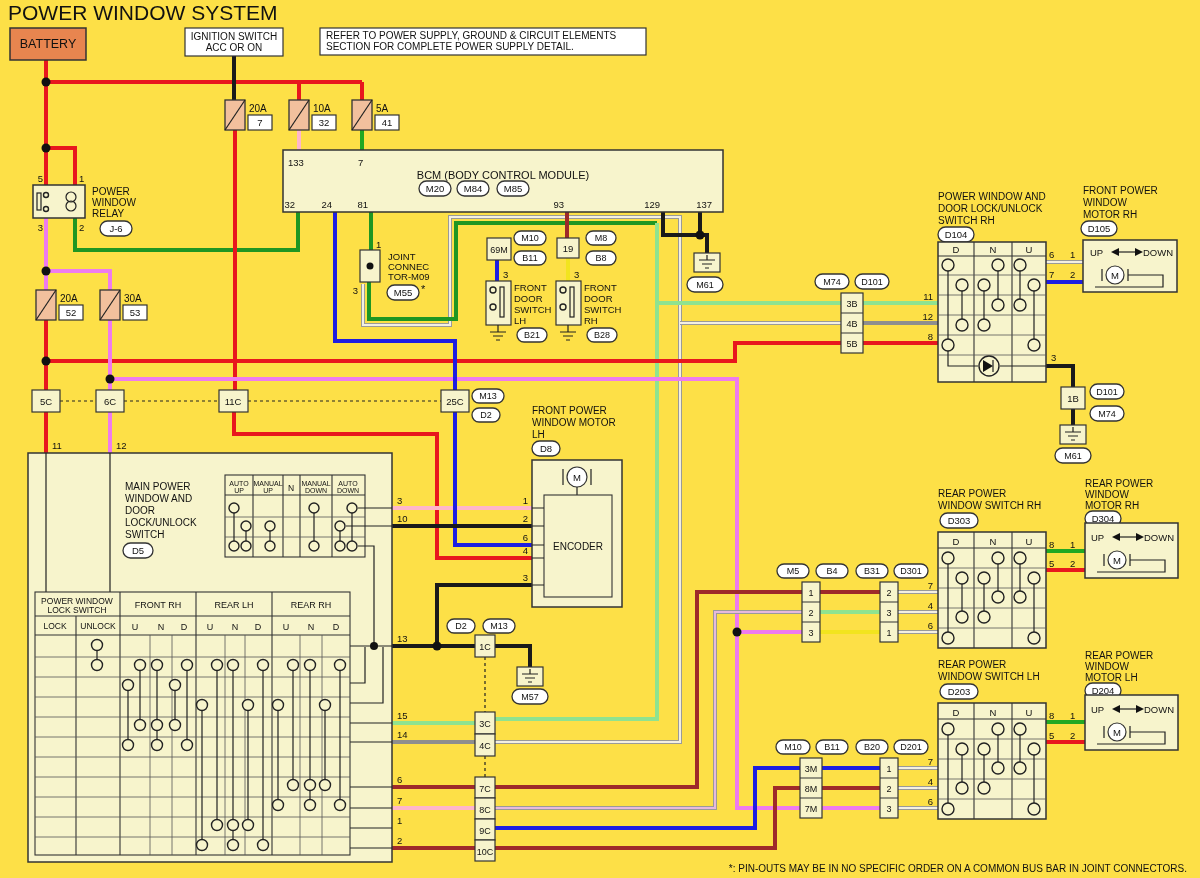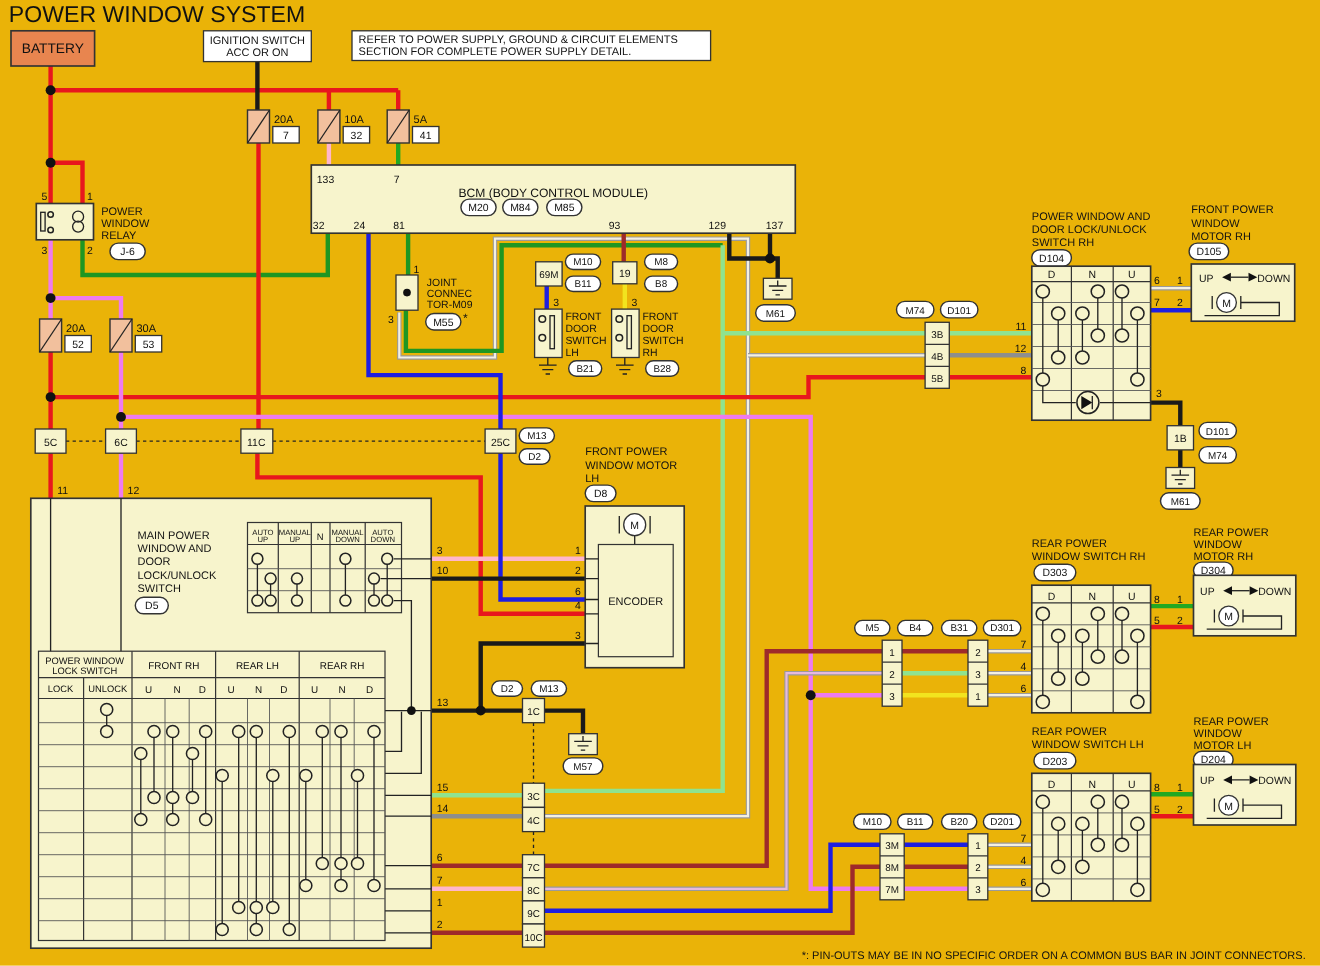--- a/index.html
+++ b/index.html
@@ -1,16 +1,16 @@
 <!DOCTYPE html>
 <html style="--red: #e8171d; --green: #1f9622; --light-green: #8fe38f; --motor-green: #22a822; --blue: #1e1ee0; --violet: #ee7bee; --pink: #ffb6cb; --pale-pink: #e7b9dd; --maroon: #9e2a2a; --yellow: #f2e41e; --gray: #8e8e8e; --white-wire: #f4f0e2; --black: #1a1a1a; --box-fill: #f7f4cc; --fuse-fill: #f2c09d; --battery-fill: #e8854f;"><head>
 <meta charset="utf-8">
 <style>
   html,body{margin:0;padding:0;background:#fff;}
-  #stage{width:1200px;height:878px;position:relative;background:#eab308;}
+  #stage{width:1200px;height:878px;position:relative;background:#fde047;}
   svg{display:block;}
   text{font-family:"Liberation Sans","DejaVu Sans",sans-serif;fill:#111;}
   .t21{font-size:21px;}
   .t12{font-size:12.5px;}
   .t11{font-size:11px;}
   .t10{font-size:10px;}
   .t95{font-size:9.5px;}
   .t9{font-size:9px;}
   .t85{font-size:8.5px;}
   .t7{font-size:7px;}

